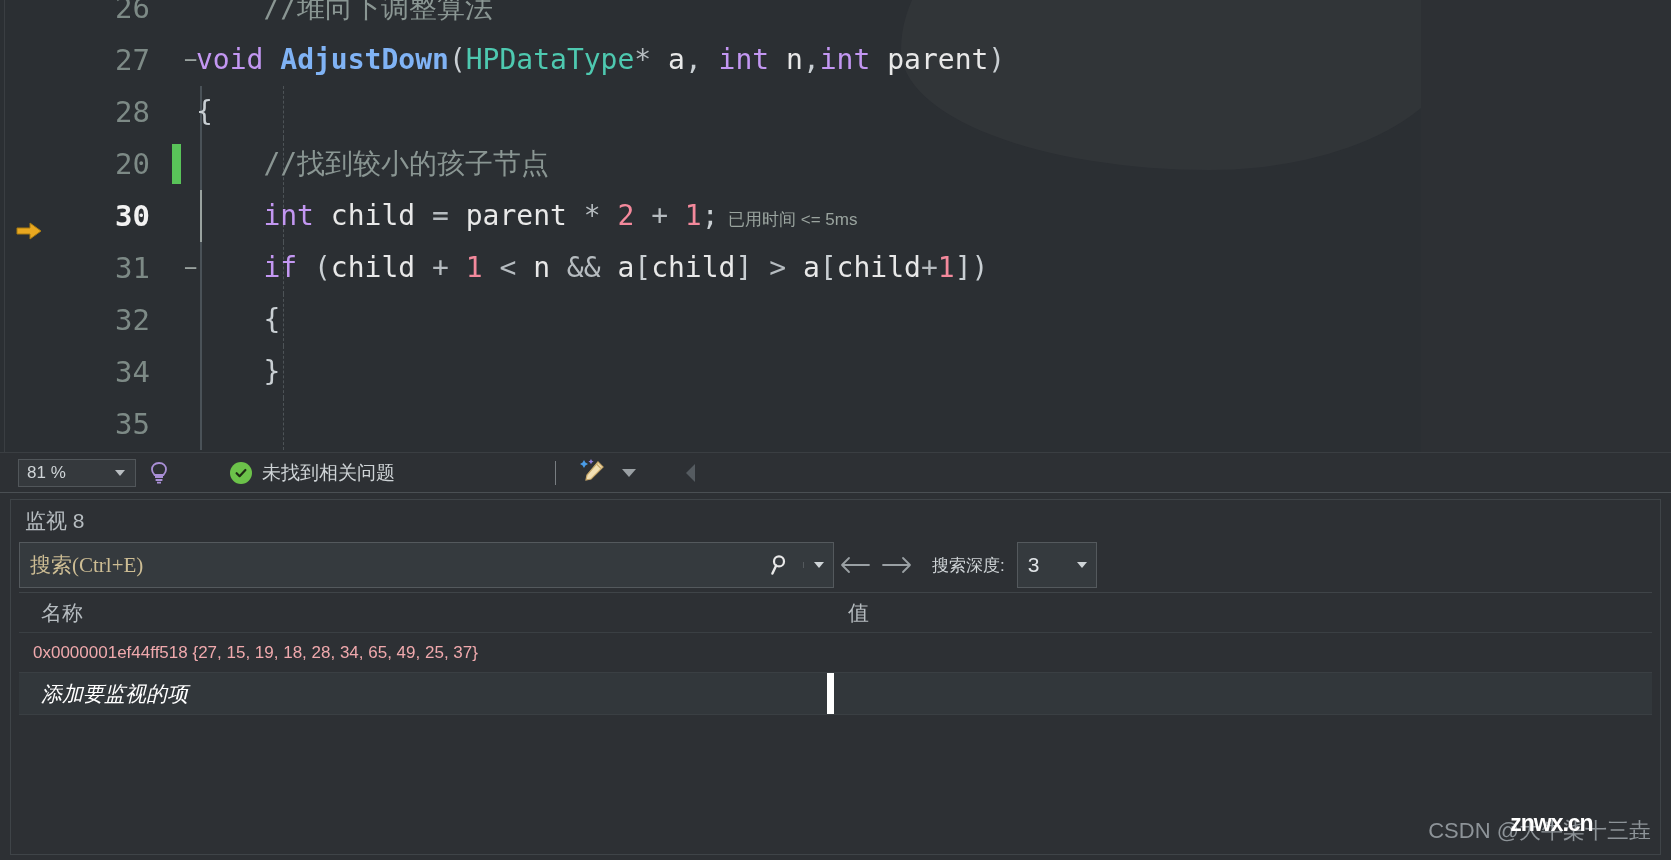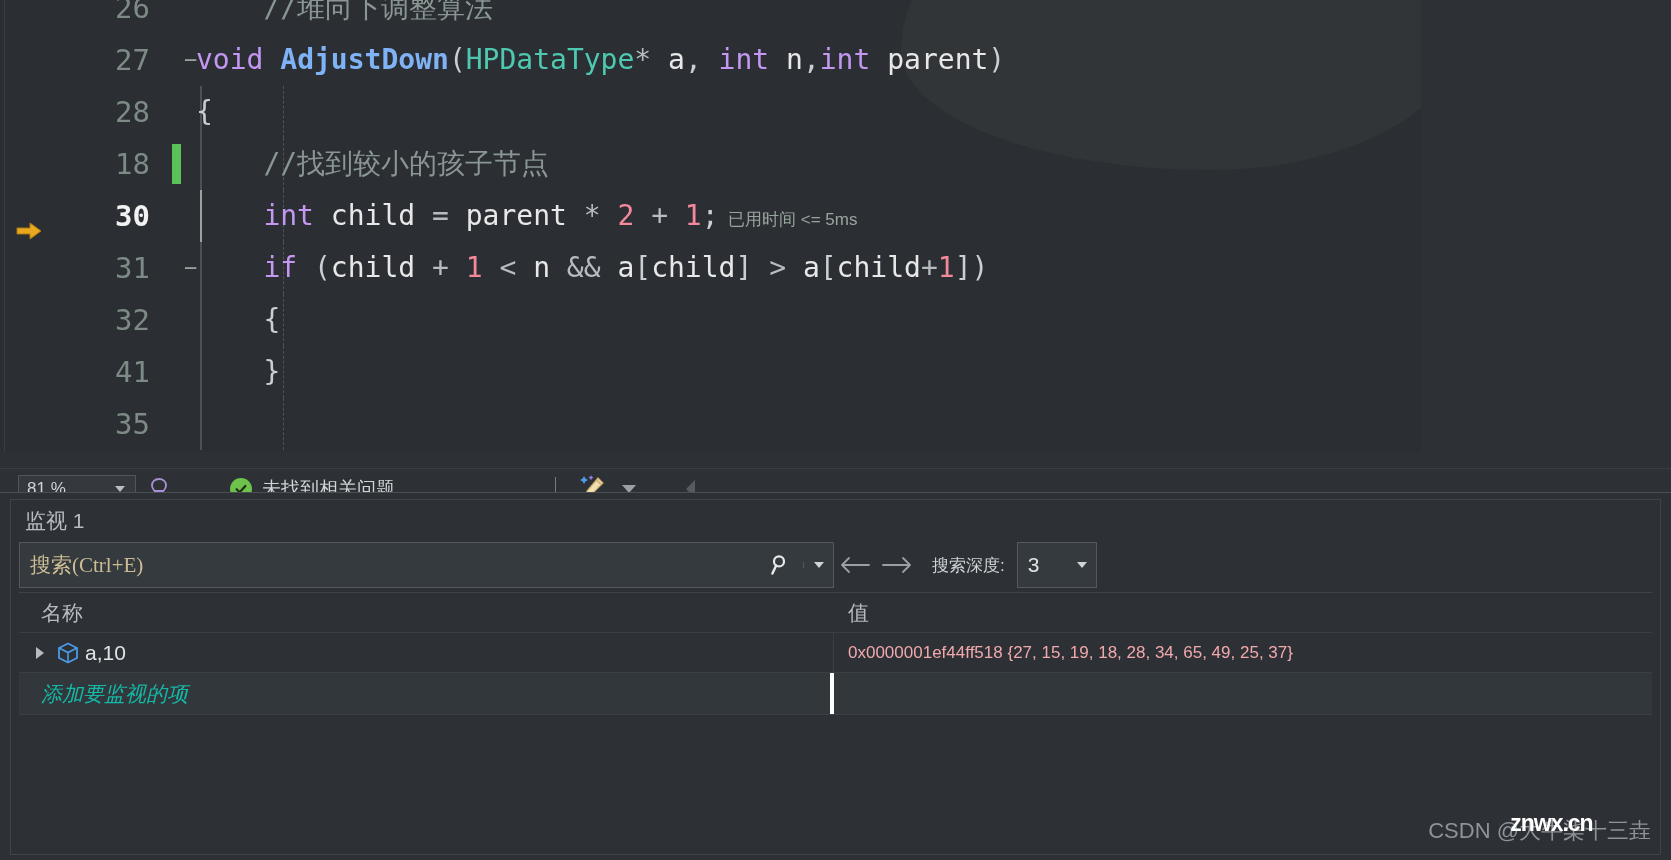--- a/index.html
+++ b/index.html
@@ -119,21 +119,20 @@
 
   
   .statusbar {
     position: absolute;
     left: 0; top: 452px;
     width: 1671px; height: 40px;
     background: #2d3034;
     display: flex;
     align-items: center;
     border-top: 1px solid #3a3e42;
-    margin-top: 16px;
   }
   .zoombox {
     margin-left: 18px;
     width: 118px; height: 28px;
     border: 1px solid #51565a;
     background: #35393d;
     display: flex; align-items: center;
     color: #cfd4d7;
     font-size: 17px;
     padding-left: 8px;
@@ -315,24 +314,24 @@
   }
   .addrow {
     height: 42px;
     display: flex; align-items: center;
     background: #32373b;
     border-bottom: 1px solid #3a3f43;
   }
   .addrow .ph {
     width: 815px;
     padding-left: 22px;
-    color: #14b8a6;
+    color: #ffffff;
     font-size: 21px;
     font-style: italic;
-    border-right: 4px solid #ffffff;
+    border-right: 7px solid #ffffff;
     height: 100%;
     display: flex; align-items: center;
   }
   .addrow .blank { flex: 1; }
 
   
   .watermark {
     position: absolute;
     right: 20px; bottom: 14px;
     color: #8d9398;
@@ -353,27 +352,27 @@
 
 <div id="root">
 
   <div class="editor">
     <div class="editor-bg-shape"></div>
     <div class="editor-left-strip"></div>
     <div class="code-lines" id="code-lines">
         <div class="cline"><div class="lnum">26</div><div class="ctext" style="left: 263.4px;"><span class="cmt">//堆向下调整算法</span></div></div>
         <div class="cline"><div class="lnum">27</div><div class="fold">−</div><div class="ctext" style="left: 196px;"><span class="kw">void</span><span class="plain"> </span><span class="fn">AdjustDown</span><span class="punct">(</span><span class="type">HPDataType</span><span class="op">*</span><span class="ident"> a</span><span class="punct">,</span><span class="plain"> </span><span class="kw">int</span><span class="ident"> n</span><span class="punct">,</span><span class="kw">int</span><span class="ident"> parent</span><span class="punct">)</span></div></div>
         <div class="cline"><div class="lnum">28</div><div class="vline"></div><div class="guide"></div><div class="ctext" style="left: 196px;"><span class="punct">{</span></div></div>
-        <div class="cline"><div class="lnum">18</div><div class="changebar"></div><div class="vline"></div><div class="guide"></div><div class="ctext" style="left: 263.4px;"><span class="cmt">//找到较小的孩子节点</span></div></div>
+        <div class="cline"><div class="lnum">20</div><div class="changebar"></div><div class="vline"></div><div class="guide"></div><div class="ctext" style="left: 263.4px;"><span class="cmt">//找到较小的孩子节点</span></div></div>
         <div class="cline"><div class="gutter-arrow"><svg width="26" height="20" viewBox="0 0 26 20">
               <path d="M1 7 L14 7 L14 2 L25 10 L14 18 L14 13 L1 13 Z" fill="#e9a820" stroke="#a87b10" stroke-width="1"></path>
             </svg></div><div class="lnum current">30</div><div class="vline bright"></div><div class="guide"></div><div class="ctext" style="left: 263.4px;"><span class="kw">int</span><span class="ident"> child </span><span class="op">=</span><span class="ident"> parent </span><span class="op">*</span><span class="plain"> </span><span class="num">2</span><span class="op"> + </span><span class="num">1</span><span class="punct">;</span><span class="elapsed">  已用时间 &lt;= 5ms</span></div></div>
         <div class="cline"><div class="lnum">31</div><div class="fold">−</div><div class="vline"></div><div class="guide"></div><div class="ctext" style="left: 263.4px;"><span class="kw">if</span><span class="plain"> </span><span class="punct">(</span><span class="ident">child</span><span class="op"> + </span><span class="num">1</span><span class="plain"> </span><span class="op">&lt;</span><span class="ident"> n </span><span class="op">&amp;&amp;</span><span class="ident"> a</span><span class="punct">[</span><span class="ident">child</span><span class="punct">]</span><span class="plain"> </span><span class="op">&gt;</span><span class="ident"> a</span><span class="punct">[</span><span class="ident">child</span><span class="op">+</span><span class="num">1</span><span class="punct">]</span><span class="punct">)</span></div></div>
         <div class="cline"><div class="lnum">32</div><div class="vline"></div><div class="guide"></div><div class="ctext" style="left: 263.4px;"><span class="punct">{</span></div></div>
-        <div class="cline"><div class="lnum">41</div><div class="vline"></div><div class="guide"></div><div class="ctext" style="left: 263.4px;"><span class="punct">}</span></div></div>
+        <div class="cline"><div class="lnum">34</div><div class="vline"></div><div class="guide"></div><div class="ctext" style="left: 263.4px;"><span class="punct">}</span></div></div>
         <div class="cline"><div class="lnum">35</div><div class="vline"></div><div class="guide"></div><div class="ctext" style="left: 263.4px;"></div></div>
       </div>
   </div>
 
   <div class="statusbar">
     <div class="zoombox">
       <span>81 %</span>
       <span class="caret"></span>
     </div>
     <div class="sb-icon">
@@ -398,21 +397,21 @@
       </svg>
     </div>
     <div class="sb-caret2"></div>
     <div class="sb-lefttri"></div>
   </div>
 
   <div class="watch">
     <div class="watch-inner">
 
       <div class="watch-tabs">
-        <span class="watch-tab">监视 1</span>
+        <span class="watch-tab">监视 8</span>
       </div>
 
       <div class="searchrow">
         <div class="searchbox">
           <input type="text" placeholder="搜索(Ctrl+E)" style="">
           <span class="search-ic">
             <svg width="24" height="24" viewBox="0 0 24 24">
               <circle cx="10" cy="8.4" r="5" fill="none" stroke="#e9e9e9" stroke-width="2.2"></circle>
               <path d="M7.2 12.4 L3.4 20.6" stroke="#e9e9e9" stroke-width="2.4" stroke-linecap="round"></path>
             </svg>
@@ -438,32 +437,20 @@
         </div>
       </div>
 
       <div class="grid">
         <div class="grid-head">
           <div class="col-name">名称</div>
           <div class="col-value">值</div>
         </div>
 
         <div class="grid-row">
-          <div class="row-name">
-            <span class="expander">
-                <span class="tri"></span>
-              </span>
-            <span class="cube-ic">
-              <svg width="26" height="26" viewBox="0 0 26 26">
-                <path d="M13 3.5 L22 8 L22 18 L13 22.5 L4 18 L4 8 Z" fill="none" stroke="#4a9ce8" stroke-width="1.8" stroke-linejoin="round"></path>
-                <path d="M4 8 L13 12.5 L22 8 M13 12.5 L13 22.5" fill="none" stroke="#4a9ce8" stroke-width="1.6"></path>
-              </svg>
-            </span>
-            <span>a,10</span>
-          </div>
           <div class="row-value">0x0000001ef44ff518 {27, 15, 19, 18, 28, 34, 65, 49, 25, 37}</div>
         </div>
 
         <div class="addrow">
           <div class="ph">添加要监视的项</div>
           <div class="blank"></div>
         </div>
       </div>
 
     </div>

